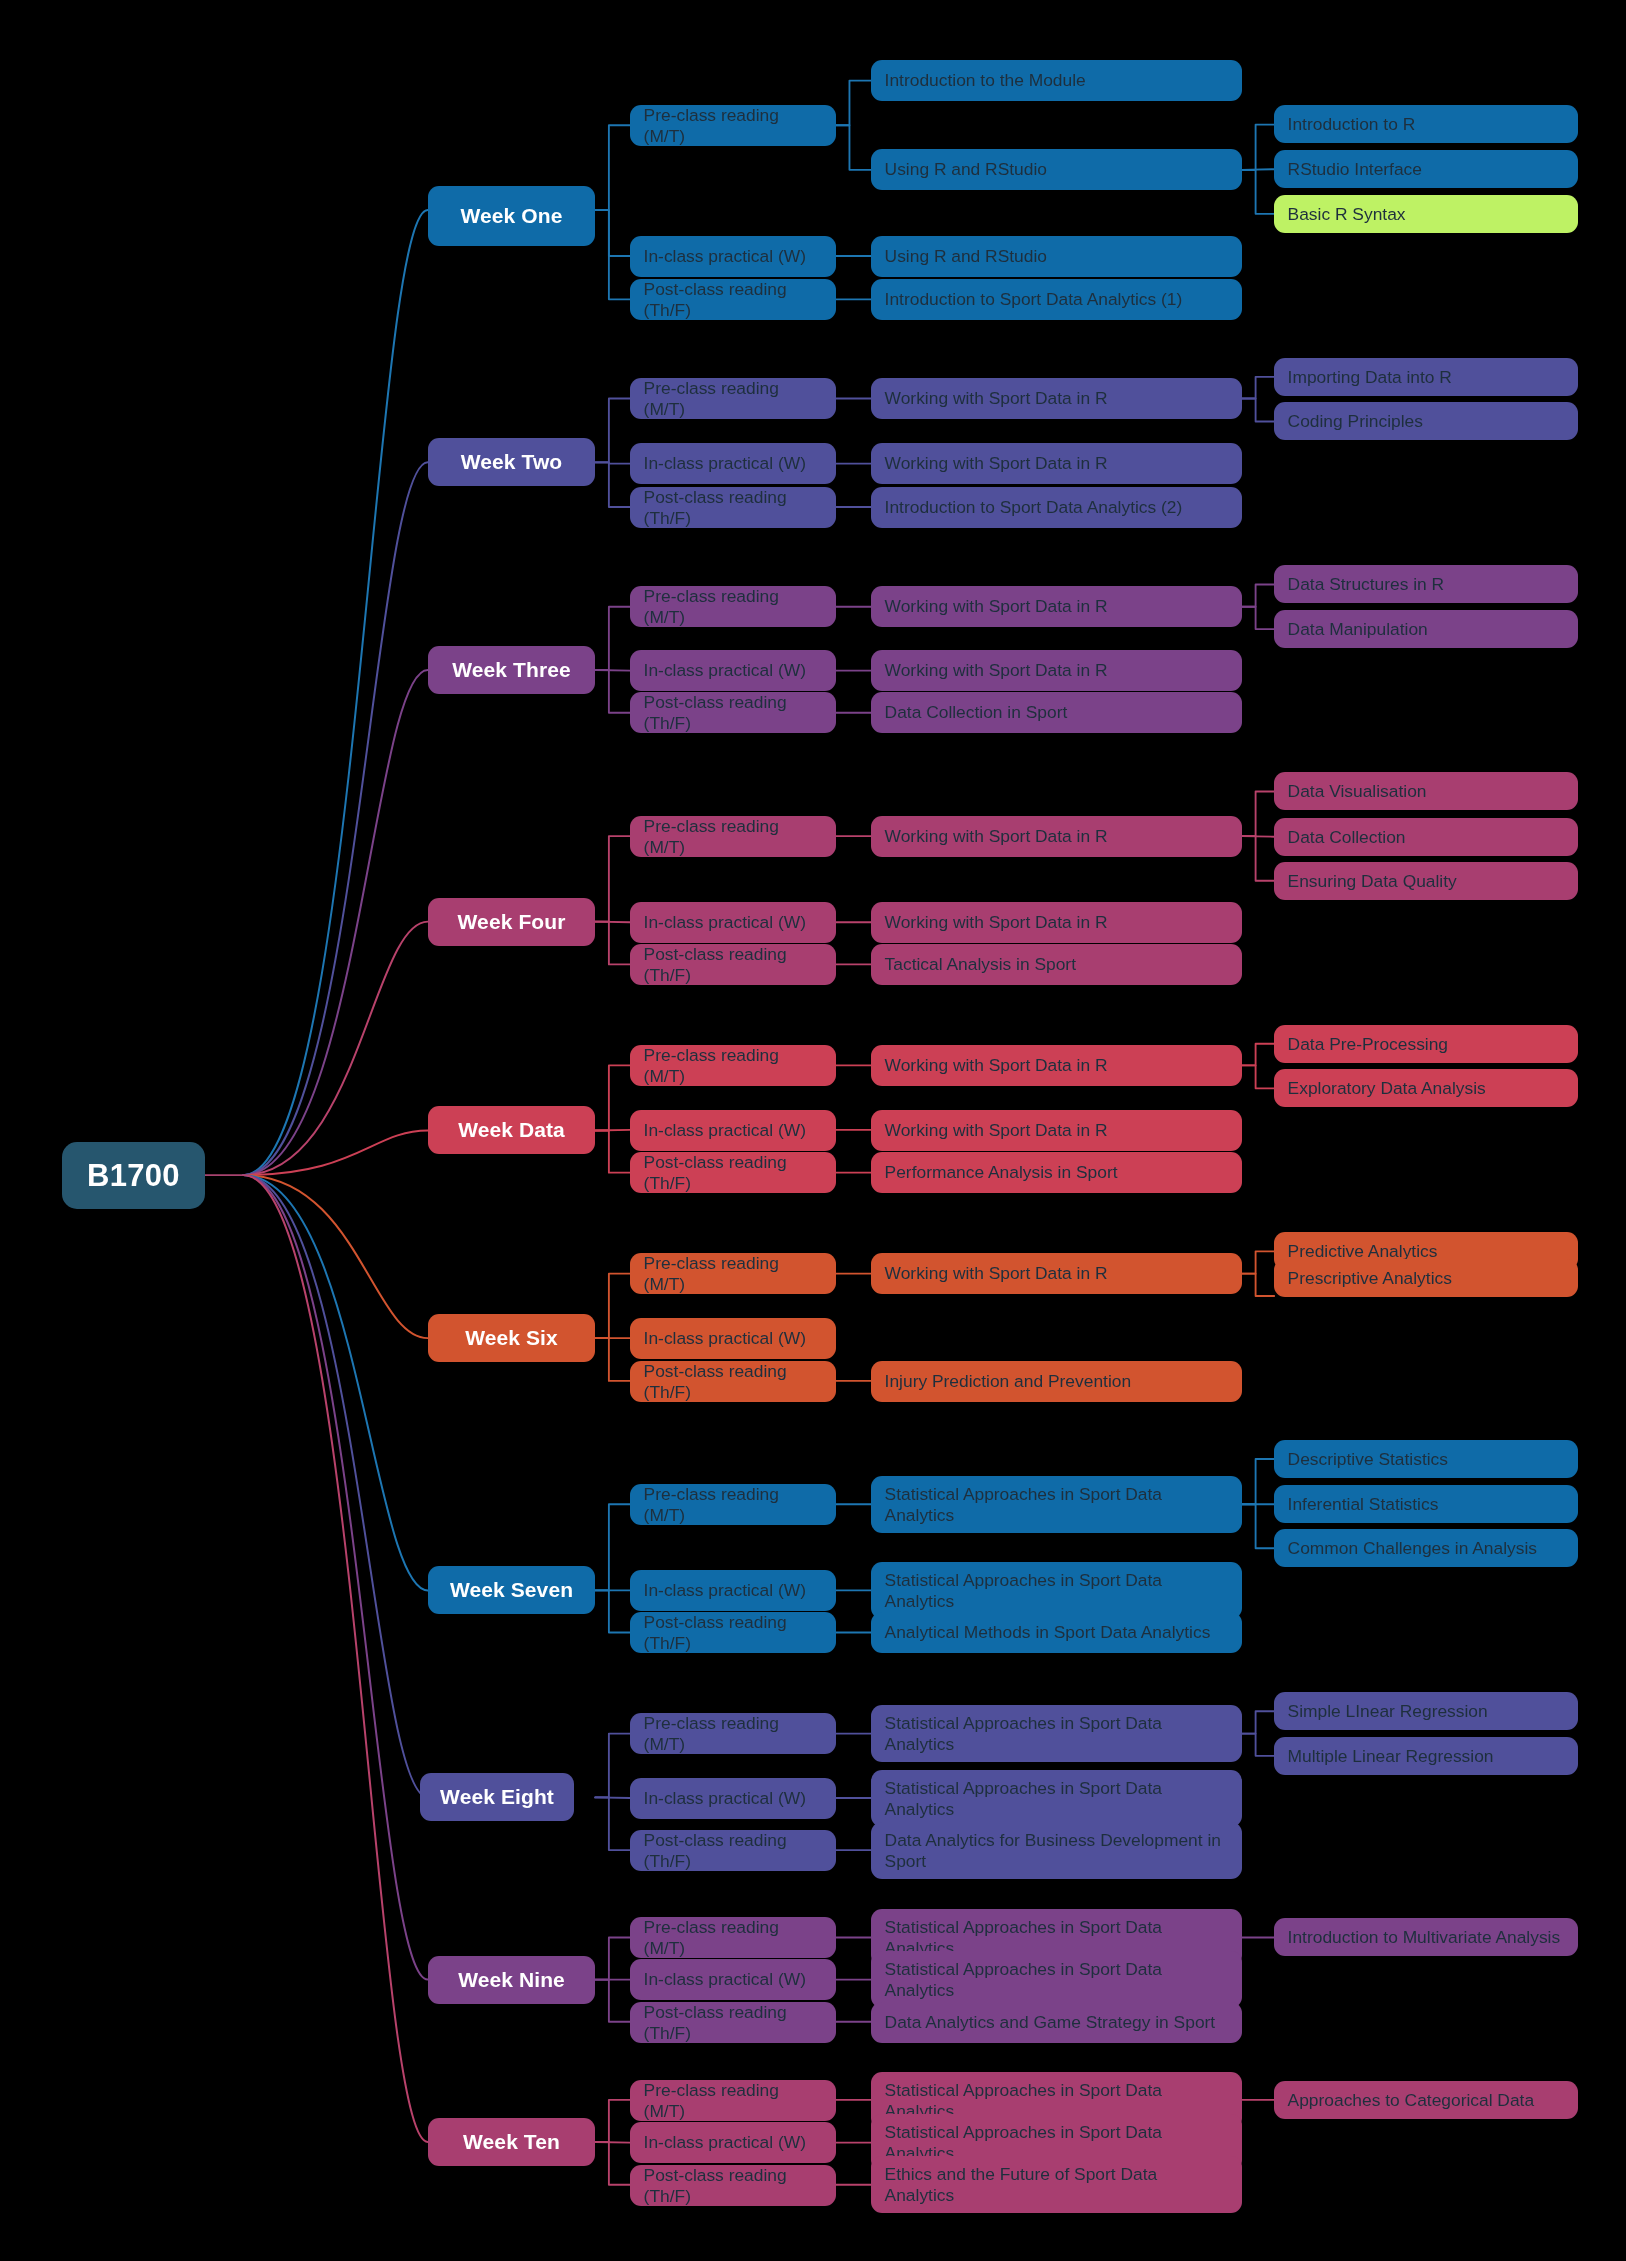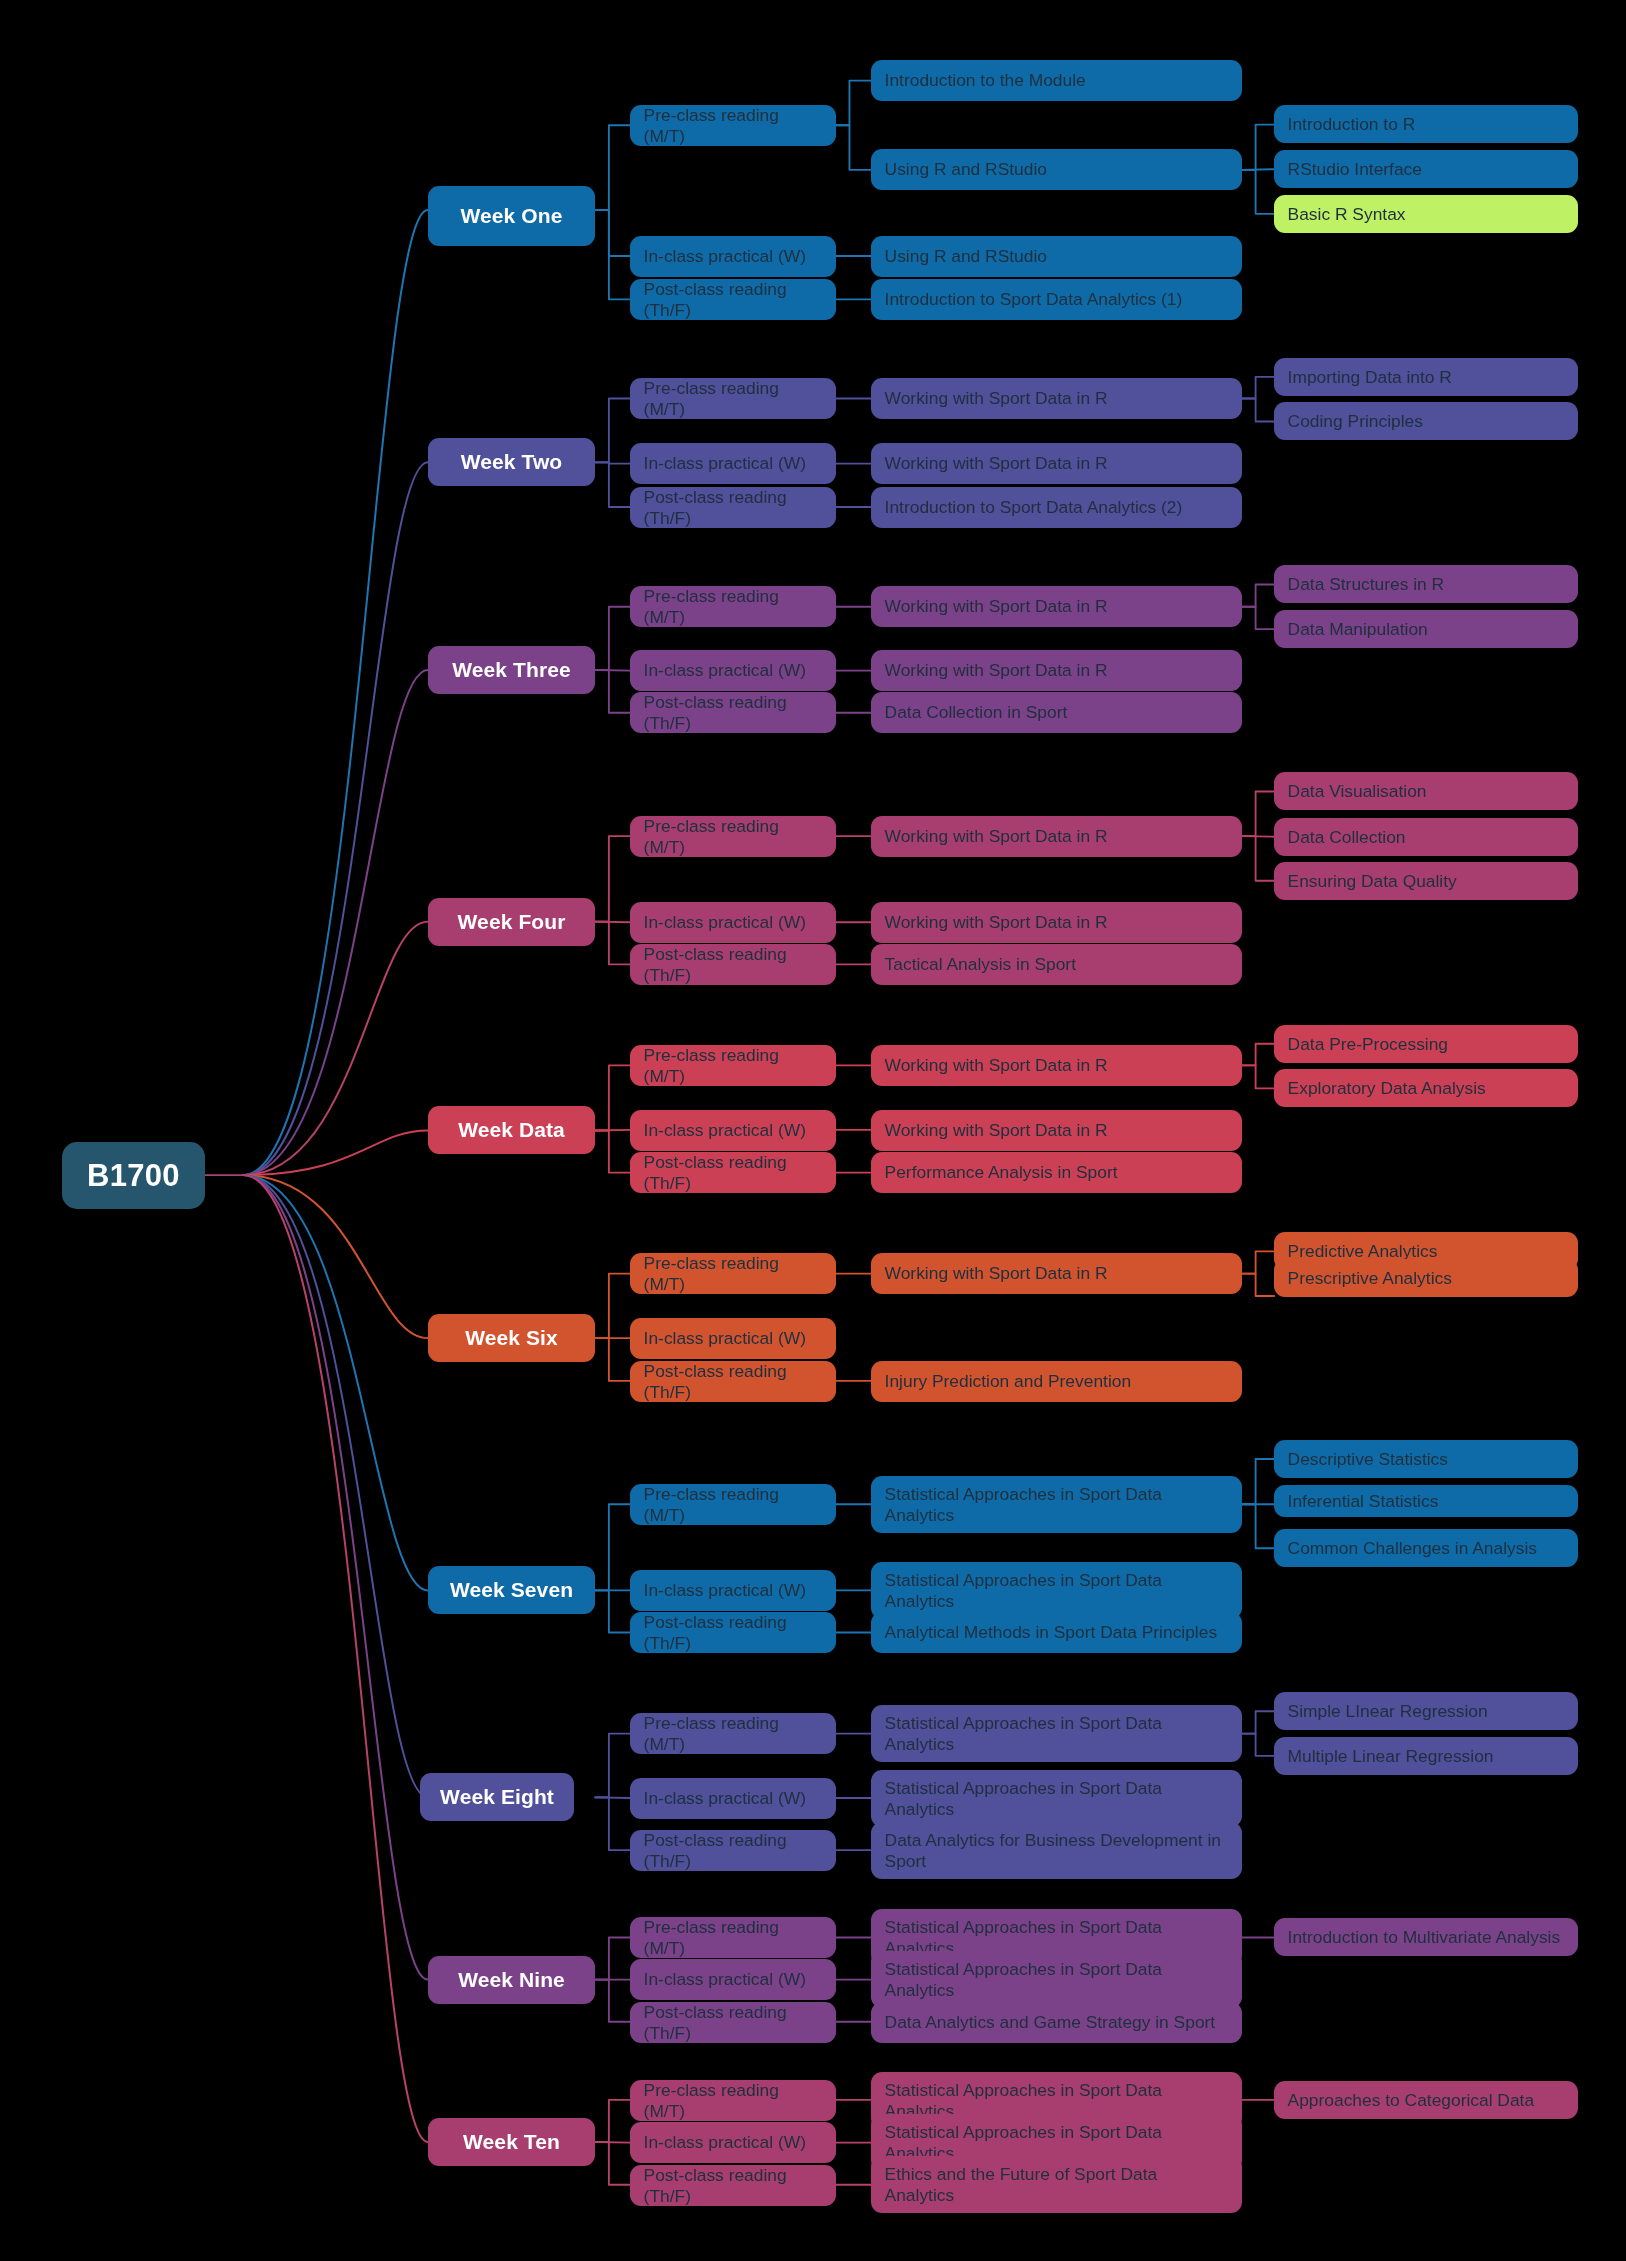--- a/index.html
+++ b/index.html
@@ -207,26 +207,26 @@
       <div class="node lvl3" style="left: 871px; top: 1253px; width: 371px; height: 41px; background: rgb(210, 84, 47);">Working with Sport Data in R</div>
       <div class="node lvl4" style="left: 1274px; top: 1232px; width: 304px; height: 38px; background: rgb(210, 84, 47);">Predictive Analytics</div>
       <div class="node lvl4" style="left: 1274px; top: 1259px; width: 304px; height: 38px; background: rgb(210, 84, 47);">Prescriptive Analytics</div>
       <div class="node lvl2" style="left: 630px; top: 1318px; width: 206px; height: 41px; background: rgb(210, 84, 47);">In-class practical (W)</div>
       <div class="node lvl2" style="left: 630px; top: 1361px; width: 206px; height: 41px; background: rgb(210, 84, 47);">Post-class reading (Th/F)</div>
       <div class="node lvl3" style="left: 871px; top: 1361px; width: 371px; height: 41px; background: rgb(210, 84, 47);">Injury Prediction and Prevention</div>
       <div class="node lvl1" style="left: 428px; top: 1566px; width: 167px; height: 48px; background: rgb(15, 107, 168);">Week Seven</div>
       <div class="node lvl2" style="left: 630px; top: 1484px; width: 206px; height: 41px; background: rgb(15, 107, 168);">Pre-class reading (M/T)</div>
       <div class="node lvl3" style="left: 871px; top: 1476px; width: 371px; height: 57px; background: rgb(15, 107, 168);">Statistical Approaches in Sport Data Analytics</div>
       <div class="node lvl4" style="left: 1274px; top: 1440px; width: 304px; height: 38px; background: rgb(15, 107, 168);">Descriptive Statistics</div>
-      <div class="node lvl4" style="left: 1274px; top: 1485px; width: 304px; height: 32px; background: rgb(15, 107, 168);">Inferential Statistics</div>
+      <div class="node lvl4" style="left: 1274px; top: 1485px; width: 304px; height: 38px; background: rgb(15, 107, 168);">Inferential Statistics</div>
       <div class="node lvl4" style="left: 1274px; top: 1529px; width: 304px; height: 38px; background: rgb(15, 107, 168);">Common Challenges in Analysis</div>
       <div class="node lvl2" style="left: 630px; top: 1570px; width: 206px; height: 41px; background: rgb(15, 107, 168);">In-class practical (W)</div>
       <div class="node lvl3" style="left: 871px; top: 1562px; width: 371px; height: 57px; background: rgb(15, 107, 168);">Statistical Approaches in Sport Data Analytics</div>
       <div class="node lvl2" style="left: 630px; top: 1612px; width: 206px; height: 41px; background: rgb(15, 107, 168);">Post-class reading (Th/F)</div>
-      <div class="node lvl3" style="left: 871px; top: 1612px; width: 371px; height: 41px; background: rgb(15, 107, 168);">Analytical Methods in Sport Data Principles</div>
+      <div class="node lvl3" style="left: 871px; top: 1612px; width: 371px; height: 41px; background: rgb(15, 107, 168);">Analytical Methods in Sport Data Analytics</div>
       <div class="node lvl1" style="left: 420px; top: 1773px; width: 154px; height: 48px; background: rgb(80, 80, 155);">Week Eight</div>
       <div class="node lvl2" style="left: 630px; top: 1713px; width: 206px; height: 41px; background: rgb(80, 80, 155);">Pre-class reading (M/T)</div>
       <div class="node lvl3" style="left: 871px; top: 1705px; width: 371px; height: 57px; background: rgb(80, 80, 155);">Statistical Approaches in Sport Data Analytics</div>
       <div class="node lvl4" style="left: 1274px; top: 1692px; width: 304px; height: 38px; background: rgb(80, 80, 155);">Simple LInear Regression</div>
       <div class="node lvl4" style="left: 1274px; top: 1737px; width: 304px; height: 38px; background: rgb(80, 80, 155);">Multiple Linear Regression</div>
       <div class="node lvl2" style="left: 630px; top: 1778px; width: 206px; height: 41px; background: rgb(80, 80, 155);">In-class practical (W)</div>
       <div class="node lvl3" style="left: 871px; top: 1770px; width: 371px; height: 57px; background: rgb(80, 80, 155);">Statistical Approaches in Sport Data Analytics</div>
       <div class="node lvl2" style="left: 630px; top: 1830px; width: 206px; height: 41px; background: rgb(80, 80, 155);">Post-class reading (Th/F)</div>
       <div class="node lvl3" style="left: 871px; top: 1822px; width: 371px; height: 57px; background: rgb(80, 80, 155);">Data Analytics for Business Development in Sport</div>
       <div class="node lvl1" style="left: 428px; top: 1956px; width: 167px; height: 48px; background: rgb(123, 66, 137);">Week Nine</div>

